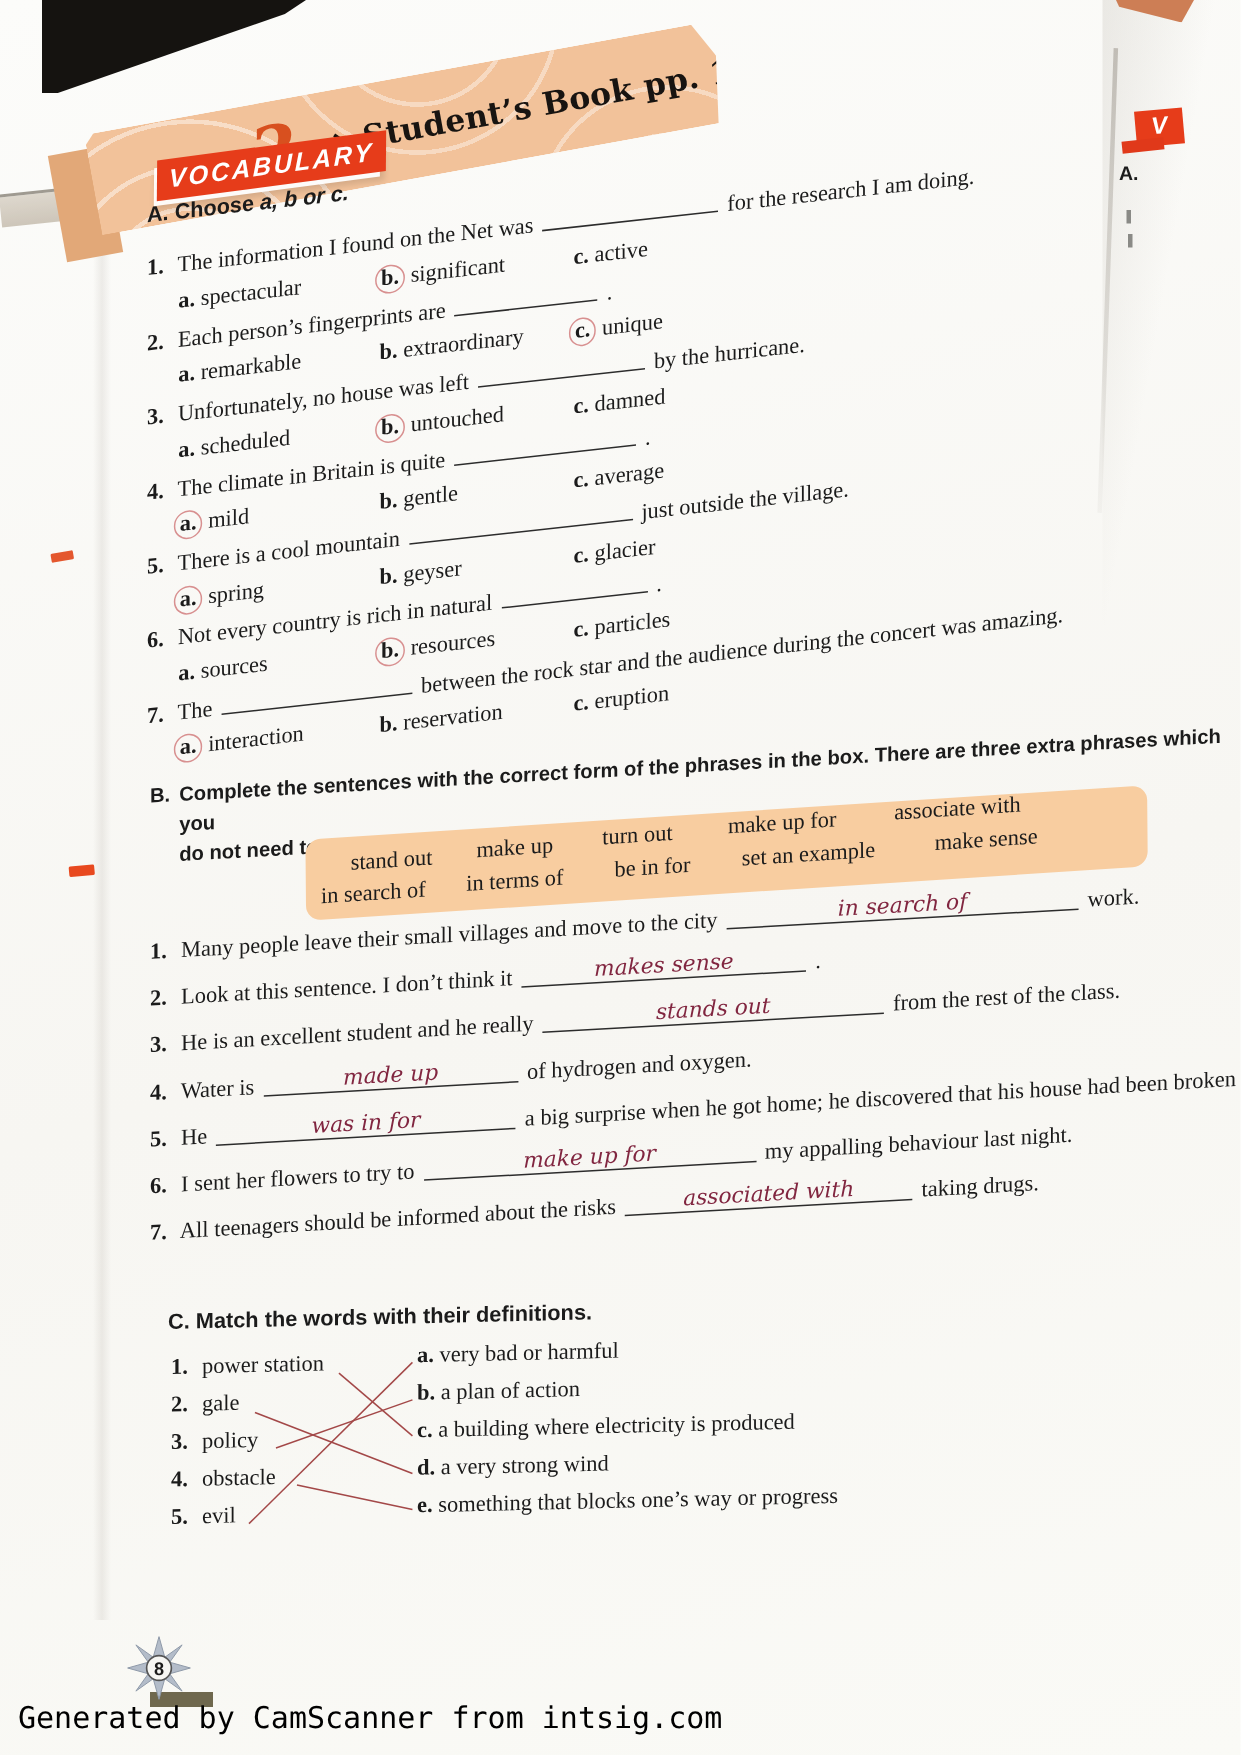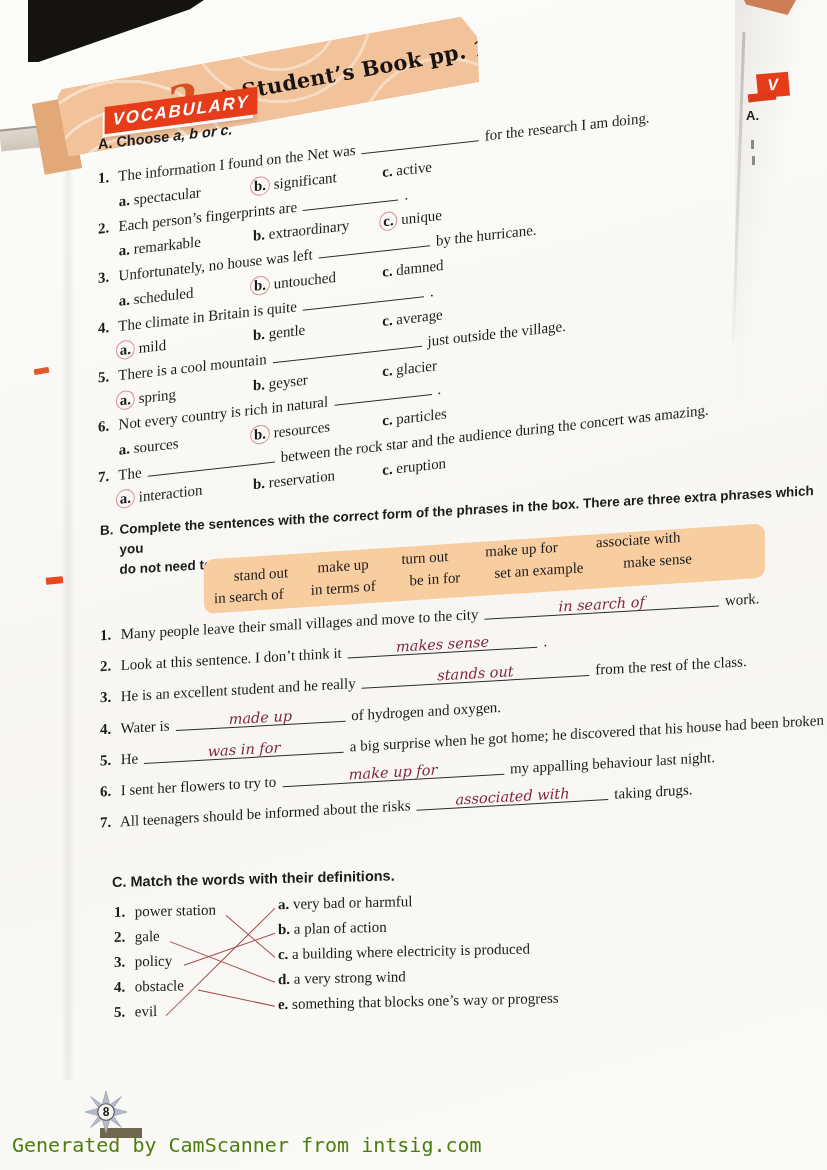--- a/index.html
+++ b/index.html
@@ -94,21 +94,21 @@
   #sectionC{left:110px;top:870px;width:580px;height:200px;z-index:5;
     transform:rotate(-1.3deg) skewX(-1.3deg);transform-origin:0 0;font-size:15px;}
   #sectionC .sec-heading{position:absolute;left:2px;top:4px;}
   .c-col{position:absolute;}
   .c-item{height:24.9px;white-space:nowrap;}
   .match-svg{position:absolute;left:0;top:0;width:580px;height:200px;}
 
   
   .star-badge{left:84px;top:1090px;width:44px;height:44px;z-index:4;}
   .footer-text{left:12px;top:1133px;z-index:4;font-family:"DejaVu Sans Mono",monospace;
-    font-size:20px;color:#4d7c0f;white-space:nowrap;}
+    font-size:20px;color:#000000;white-space:nowrap;}
 </style>
 </head>
 <body>
 
 <div class="abs black-corner"></div>
 <div class="abs edge-strip"></div>
 <div class="abs fold-line"></div>
 <div class="abs page-shade"></div>
 <div class="abs page-edge"></div>
 <div class="abs dash dash1"></div>

